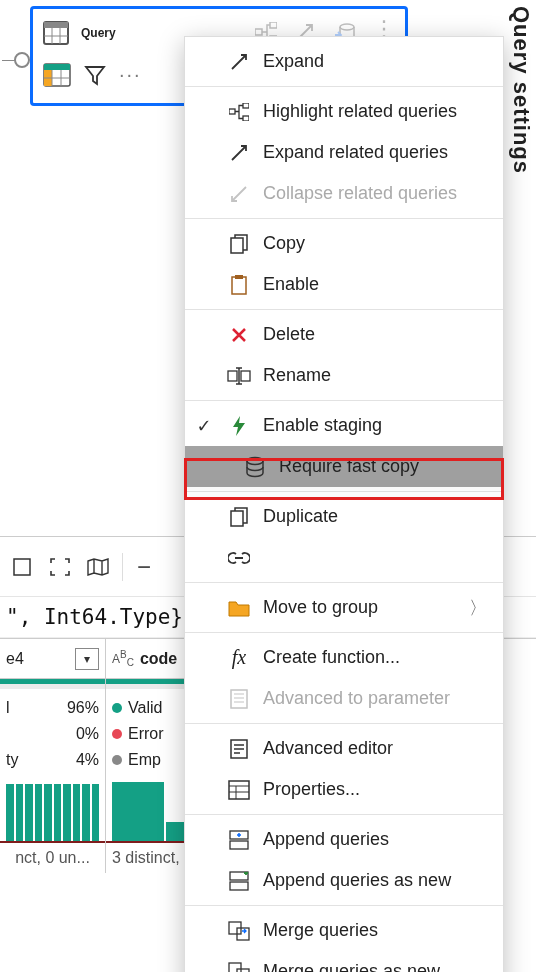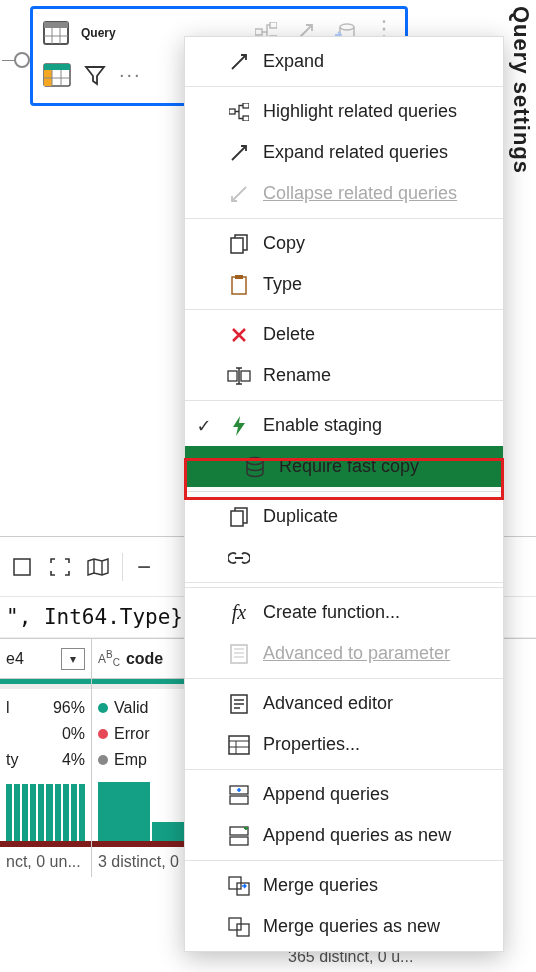--- a/index.html
+++ b/index.html
@@ -121,21 +121,21 @@
     height: 24px;
     display: flex;
     align-items: center;
     justify-content: center;
   }
   .ctx-item .label {
     font-size: 18px;
     color: #222;
     flex: 1;
   }
-  .ctx-item.disabled .label { color: #aaa; text-decoration: underline; }
+  .ctx-item.disabled .label { color: #aaa; }
   .ctx-item.disabled .ico { opacity: 0.5; }
   .ctx-item .chev {
     color: #666;
     font-size: 18px;
   }
   .ctx-sep {
     height: 1px;
     background: #e2e2e2;
     margin: 4px 0;
   }
@@ -143,21 +143,21 @@
     position: absolute;
     left: 184px;
     top: 458px;
     width: 320px;
     height: 42px;
     border: 3px solid #e02020;
     background: rgba(0,0,0,0.02);
     z-index: 20;
     pointer-events: none;
   }
-  .ctx-item.hl { background: #15803d; padding-left: 24px; }
+  .ctx-item.hl { background: #a3a3a3; padding-left: 24px; }
 
   
   .bottom-area {
     position: absolute;
     left: 0;
     top: 536px;
     width: 536px;
     border-top: 1px solid #ccc;
   }
   .toolbar {
@@ -188,21 +188,21 @@
 
   
   .preview {
     display: flex;
     border-top: 1px solid #ccc;
   }
   .col {
     border-right: 1px solid #ccc;
     font-size: 16px;
   }
-  .col.c1 { width: 92px; }
+  .col.c1 { width: 106px; text-align: center; }
   .col.c2 { width: 172px; }
   .col-header {
     display:flex;
     align-items:center;
     height:40px;
     padding: 0 6px;
     border-bottom: 1px solid #ccc;
     gap:6px;
   }
   .col-header .drop {
@@ -225,21 +225,21 @@
   .dot.green{background:#14a085;}
   .dot.red{background:#e74856;}
   .dot.gray{background:#888;}
   .hist {
     display:flex;align-items:flex-end;gap:2px;
     height:66px;padding:4px 6px 0;
   }
   .hist .bar{flex:1;background:#14a085;}
   .distinct {
     font-size:16px;color:#555;
-    padding:6px 6px;border-top:6px solid #7f1d1d;
+    padding:6px 6px;border-top:2px solid #7f1d1d;
     white-space:nowrap;overflow:hidden;text-overflow:ellipsis;
   }
   .distinct.floating {
     position:absolute;
     bottom:0;
     font-size:16px;color:#555;
     padding:6px 6px;
   }
 
   svg { display:block; }
@@ -359,21 +359,21 @@
     <span class="label">Copy</span>
   </div>
   <div class="ctx-item">
     <span class="check"></span>
     <span class="ico">
         <svg width="20" height="22" viewBox="0 0 20 22">
           <rect x="3" y="3" width="14" height="17" fill="none" stroke="#a06020" stroke-width="1.5"></rect>
           <rect x="6" y="1" width="8" height="4" fill="#a06020"></rect>
         </svg>
       </span>
-    <span class="label">Type</span>
+    <span class="label">Enable</span>
   </div>
   <div class="ctx-sep"></div>
   <div class="ctx-item">
     <span class="check"></span>
     <span class="ico">
         <svg width="20" height="20" viewBox="0 0 20 20">
           <path d="M4 4 L16 16 M16 4 L4 16" stroke="#d23" stroke-width="2.5"></path>
         </svg>
       </span>
     <span class="label">Delete</span>
@@ -424,20 +424,30 @@
   </div>
   <div class="ctx-item">
     <span class="check"></span>
     <span class="ico">
         <svg width="22" height="16" viewBox="0 0 22 16">
           <path d="M8 4 A5 5 0 1 0 8 12 M14 4 A5 5 0 1 1 14 12 M7 8 L15 8" fill="none" stroke="#333" stroke-width="1.8"></path>
         </svg>
       </span>
   </div>
   <div class="ctx-sep"></div>
+  <div class="ctx-item">
+    <span class="check"></span>
+    <span class="ico">
+        <svg width="22" height="18" viewBox="0 0 22 18">
+          <path d="M1 3 L8 3 L10 6 L21 6 L21 17 L1 17 Z" fill="#f5a623" stroke="#c07800" stroke-width="1"></path>
+        </svg>
+      </span>
+    <span class="label">Move to group</span>
+    <span class="chev">〉</span>
+  </div>
   <div class="ctx-sep"></div>
   <div class="ctx-item">
     <span class="check"></span>
     <span class="ico" style="font-style:italic;font-family:Georgia,serif;font-size:20px;">fx</span>
     <span class="label">Create function...</span>
   </div>
   <div class="ctx-item disabled">
     <span class="check"></span>
     <span class="ico">
         <svg width="20" height="22" viewBox="0 0 20 22">

